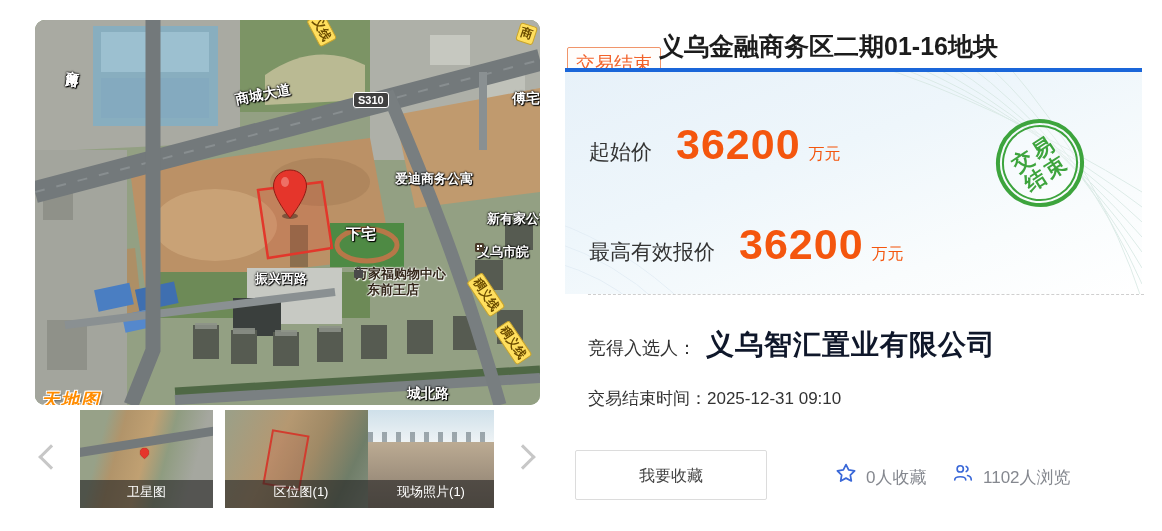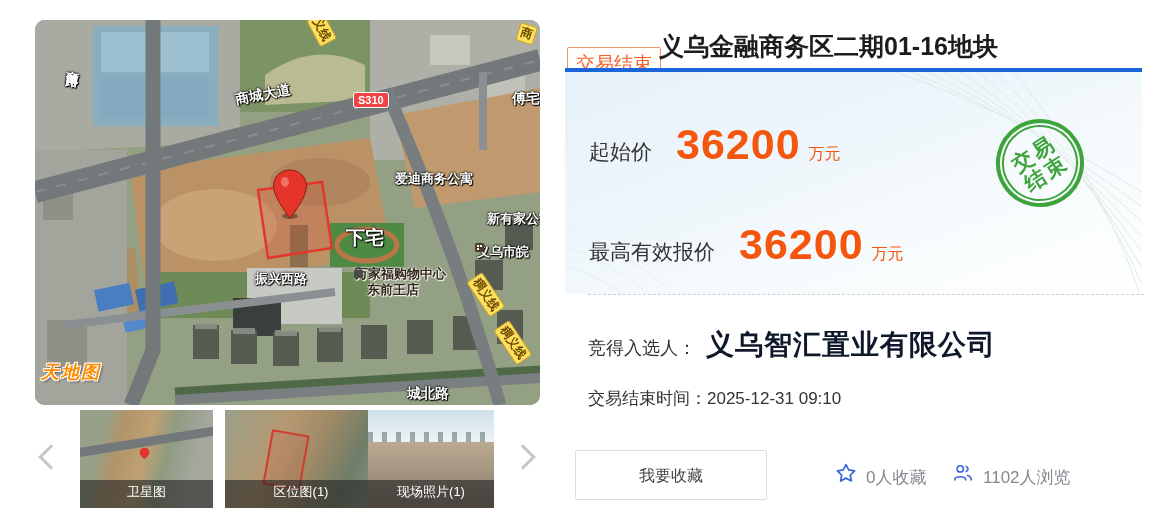--- a/index.html
+++ b/index.html
@@ -12,23 +12,23 @@
   .map{position:absolute;left:35px;top:20px;width:505px;height:385px;
        border-radius:10px;overflow:hidden;background:#93a083;}
   .map svg{position:absolute;left:0;top:0;}
   .mlabel{position:absolute;color:#fff;font-size:13px;white-space:nowrap;font-weight:bold;
           text-shadow:0 0 2px #000,0 0 2px #000,1px 1px 1px #000;pointer-events:none;}
   .mlabel.vert{writing-mode:vertical-rl;letter-spacing:2px;}
   .mlabel.dark{color:#332619;text-shadow:0 0 2px #fff,0 0 2px #fff,1px 1px 1px #fff;line-height:1.25;}
   .mroad{position:absolute;background:#ffdf5e;color:#6b4c00;border:1px solid #c8a42c;
          border-radius:3px;padding:0 2px;font-size:12px;font-weight:bold;white-space:nowrap;
          transform-origin:left top;pointer-events:none;}
-  .route-badge{position:absolute;left:318px;top:72px;background:#ef4444;color:#fff;
+  .route-badge{position:absolute;left:318px;top:72px;background:#404040;color:#fff;
          font-size:11px;font-weight:bold;padding:1px 4px;border-radius:3px;border:1px solid #fff;}
-  .provider-logo{position:absolute;left:6px;top:340px;font-size:18px;font-weight:900;font-style:italic;
+  .provider-logo{position:absolute;left:6px;top:368px;font-size:18px;font-weight:900;font-style:italic;
          color:#ff8c00;letter-spacing:2px;
          text-shadow:1px 1px 0 #fff,-1px -1px 0 #fff,1px -1px 0 #fff,-1px 1px 0 #fff,2px 2px 2px rgba(0,0,0,.4);}
   .poi-ico{display:inline-block;vertical-align:-1px;margin-right:2px;}
   
   .thumb{position:absolute;top:410px;height:98px;overflow:hidden;background:#8f9c80;cursor:pointer;}
   .thumb .cap{position:absolute;left:0;right:0;bottom:0;height:28px;line-height:24px;
         background:rgba(35,35,35,.62);color:#fff;font-size:13px;text-align:center;}
   .t1{left:80px;width:133px;}
   .t1 .ground{position:absolute;inset:0;
       background:linear-gradient(105deg,#97a188 18%,#b1946a 30%,#c0a072 48%,#8f9c80 62%,#a5a79f 82%);}
@@ -156,21 +156,21 @@
   <div class="mroad" style="left:288px;top:-8px;transform:rotate(62deg);">义线</div>
   <div class="mroad" style="left:486px;top:2px;transform:rotate(18deg);">商</div>
   <div class="mlabel" style="left:360px;top:150px;">爱迪商务公寓</div>
   <div class="mlabel" style="left:452px;top:190px;">新有家公寓</div>
   <div class="mlabel" style="left:440px;top:223px;"><span class="poi-ico"><svg width="9" height="9" viewBox="0 0 9 9">
           <rect x="0" y="0" width="9" height="9" rx="1.5" fill="#4a3b2a"></rect>
           <rect x="2" y="2" width="2" height="2" fill="#fff"></rect>
           <rect x="5" y="2" width="2" height="2" fill="#fff"></rect>
           <rect x="2" y="5" width="2" height="2" fill="#fff"></rect>
         </svg></span><span>义乌市皖</span></div>
-  <div class="mlabel" style="left:311px;top:205px;font-size:19px;">下宅</div>
+  <div class="mlabel" style="left:311px;top:205px;font-size:15px;">下宅</div>
   <div class="mlabel dark" style="left:318px;top:246px;">
     <span class="poi-ico"><svg width="11" height="12" viewBox="0 0 11 12">
           <path d="M1,4 h9 v7 a1,1 0 0 1 -1,1 h-7 a1,1 0 0 1 -1,-1 z" fill="#4a4a4a"></path>
           <path d="M3.5,4 v-1 a2,2 0 0 1 4,0 v1" fill="none" stroke="#4a4a4a" stroke-width="1.2"></path>
         </svg></span><span>万家福购物中心</span><br>
     <span style="margin-left:14px;">东前王店</span>
   </div>
   <div class="mroad" style="left:447px;top:252px;transform:rotate(56deg);">稠义线</div>
   <div class="mroad" style="left:474px;top:300px;transform:rotate(56deg);">稠义线</div>
   <div class="mlabel" style="left:220px;top:250px;">振兴西路</div>

